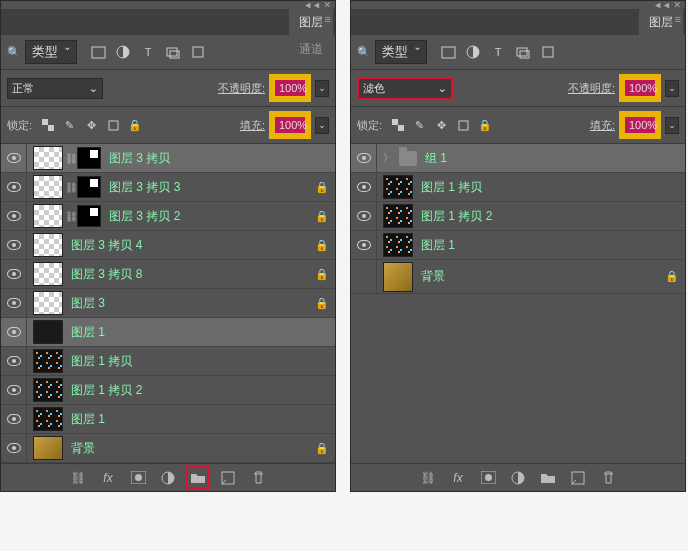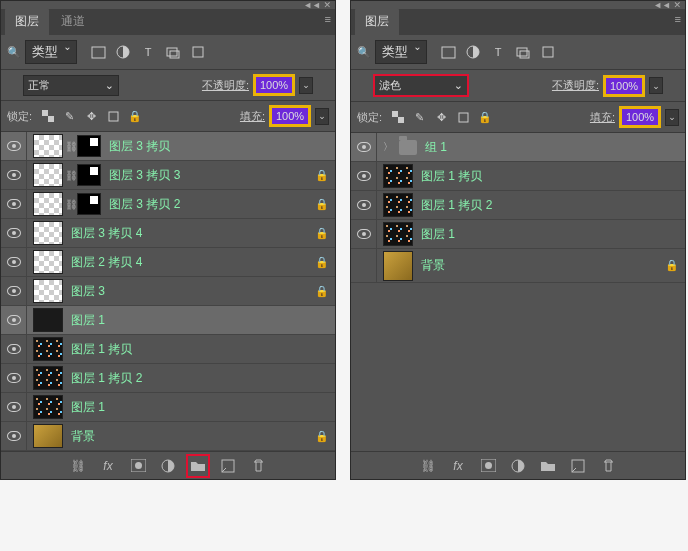--- a/index.html
+++ b/index.html
@@ -28,22 +28,23 @@
     gap: 4px;
     padding-right: 4px;
     font-size: 9px;
     color: #aaa;
   }
   .panel-tabs {
     height: 26px;
     background: #3f3f3f;
     display: flex;
     align-items: flex-end;
-    padding-left: 4px;
+    padding-left: 16px;
     position: relative;
+    flex-direction: column;
   }
   .tab {
     padding: 5px 10px;
     background: #535353;
     color: #ddd;
     font-size: 12px;
     border-top-left-radius: 2px;
     border-top-right-radius: 2px;
     margin-right: 2px;
     cursor: pointer;
@@ -92,43 +93,43 @@
     height: 15px;
     display: inline-flex;
     align-items: center;
     justify-content: center;
     color: #ccc;
     cursor: pointer;
   }
   .blend-row {
     display: flex;
     align-items: center;
-    padding: 4px 22px;
+    padding: 4px 6px;
     border-bottom: 1px solid #3a3a3a;
     gap: 4px;
   }
   .blend-select {
     background: #3a3a3a;
     border: 1px solid #2a2a2a;
     color: #ddd;
     padding: 2px 4px;
     font-size: 11px;
     width: 96px;
     cursor: pointer;
     display: flex;
     justify-content: space-between;
     align-items: center;
   }
   .blend-select.highlight {
     border: 2px solid #e01030;
   }
   .opacity-label { color: #ccc; margin-left: auto; text-decoration: underline; }
   .value-box {
-    background: #6d28d9;
-    border: 3px solid #eab308;
+    background: #be185d;
+    border: 6px solid #eab308;
     padding: 2px 4px;
     color: #ddd;
     width: 42px;
     text-align: left;
   }
   .small-dd {
     width: 14px;
     height: 17px;
     background: #3a3a3a;
     border: 1px solid #2a2a2a;
@@ -406,21 +407,21 @@
         </div>
         <div class="thumb check"></div>
         <span class="layer-name">图层 3 拷贝 4</span>
         <span class="lock-ind">🔒</span>
       </div>
       <div class="layer">
         <div class="vis-col">
           <div class="eye"></div>
         </div>
         <div class="thumb check"></div>
-        <span class="layer-name">图层 2 拷贝 4</span>
+        <span class="layer-name">图层 3 拷贝 8</span>
         <span class="lock-ind">🔒</span>
       </div>
       <div class="layer">
         <div class="vis-col">
           <div class="eye"></div>
         </div>
         <div class="thumb check"></div>
         <span class="layer-name">图层 3</span>
         <span class="lock-ind">🔒</span>
       </div>

